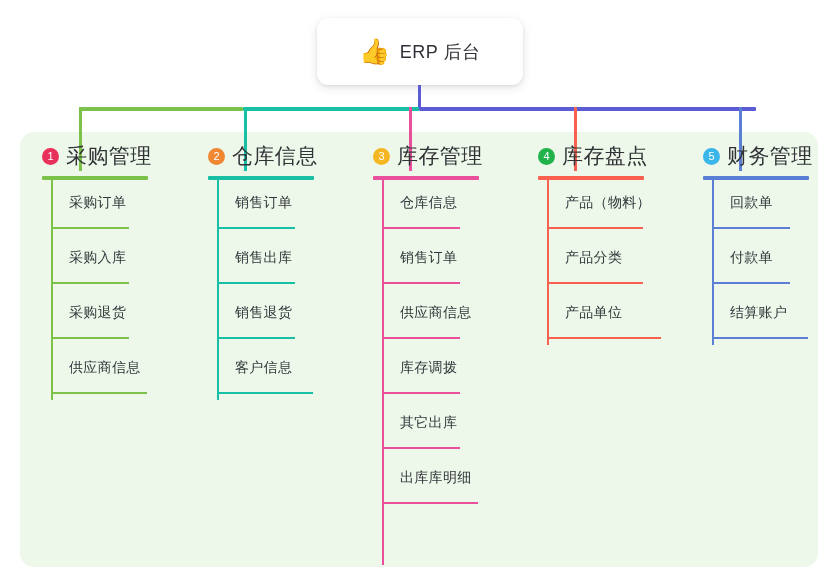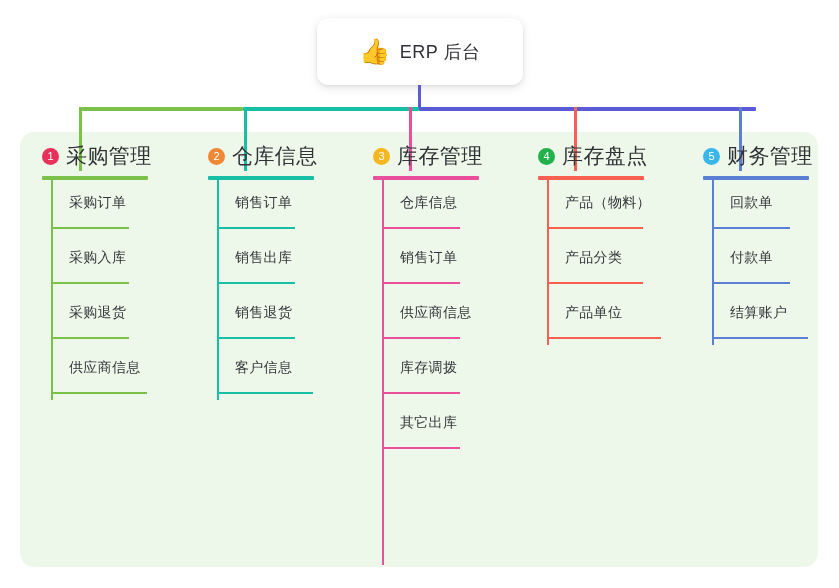--- a/index.html
+++ b/index.html
@@ -153,20 +153,24 @@
           <div class="item-rule" style="width: 78px; background: rgb(234, 79, 156);"></div>
         </div>
         <div class="item">
           <span class="item-label">库存调拨</span>
           <div class="item-rule" style="width: 78px; background: rgb(234, 79, 156);"></div>
         </div>
         <div class="item">
           <span class="item-label">其它出库</span>
           <div class="item-rule" style="width: 78px; background: rgb(234, 79, 156);"></div>
         </div>
+        <div class="item">
+          <span class="item-label">出库库明细</span>
+          <div class="item-rule" style="width: 96px; background: rgb(234, 79, 156);"></div>
+        </div>
       </div>
     </div>
   <div class="col" id="col4">
       <div class="col-head">
         <span class="badge" style="background: rgb(33, 178, 75);">4</span>
         <span class="col-title">库存盘点</span>
       </div>
       <div class="head-rule" style="width: 106px; background: rgb(249, 96, 79);"></div>
       <div class="items">
         <div class="spine" style="background: rgb(249, 96, 79); height: 165px;"></div>

